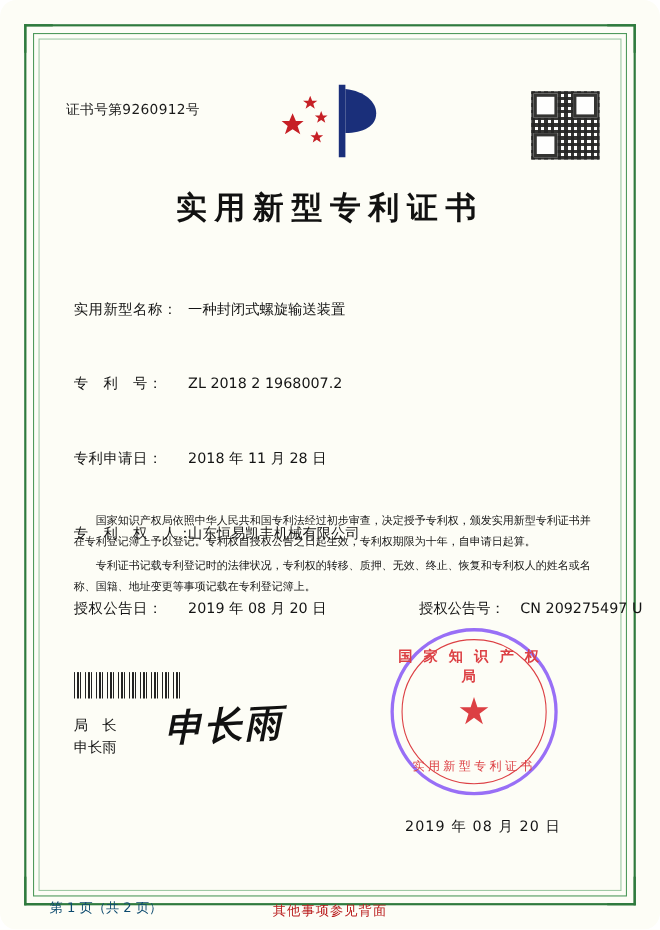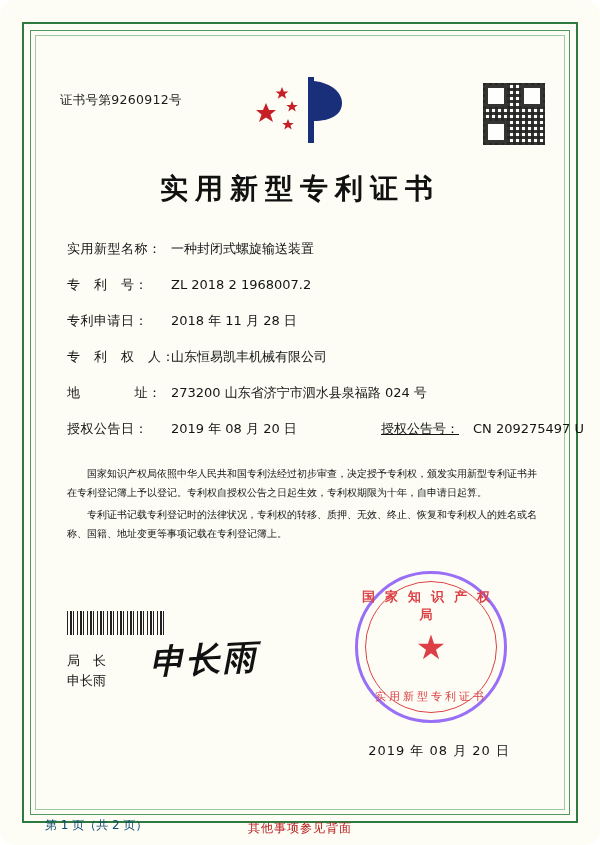--- a/index.html
+++ b/index.html
@@ -151,34 +151,34 @@
     align-items: baseline;
     margin-bottom: 18px;
     font-size: 13px;
     color: #141414;
   }
   .field-label {
     width: 104px;
     flex: none;
     letter-spacing: 0.5px;
     white-space: nowrap;
+    margin-top: 32px;
   }
   .field-value {
     flex: 1;
     white-space: nowrap;
   }
   .field-row.two-col .field-value {
     flex: none;
     width: 210px;
   }
   .field-label2 {
     width: 92px;
     flex: none;
     white-space: nowrap;
-    text-decoration: underline;
   }
 
   .paragraphs {
     position: absolute;
     left: 22px;
     right: 18px;
     top: 420px;
     font-size: 10px;
     line-height: 1.85;
     color: #141414;
@@ -354,24 +354,20 @@
         <div class="field-value">ZL 2018 2 1968007.2</div>
       </div>
       <div class="field-row">
         <div class="field-label">专利申请日：</div>
         <div class="field-value">2018 年 11 月 28 日</div>
       </div>
       <div class="field-row">
         <div class="field-label">专　利　权　人：</div>
         <div class="field-value">山东恒易凯丰机械有限公司</div>
       </div>
-      <div class="field-row">
-        <div class="field-label">地　　　　址：</div>
-        <div class="field-value">273200  山东省济宁市泗水县泉福路 024 号</div>
-      </div>
       <div class="field-row two-col">
         <div class="field-label">授权公告日：</div>
         <div class="field-value">2019 年 08 月 20 日</div>
         <div class="field-label2">授权公告号：</div>
         <div class="field-value">CN 209275497 U</div>
       </div>
     </div>
 
     <div class="paragraphs">
       <p>国家知识产权局依照中华人民共和国专利法经过初步审查，决定授予专利权，颁发实用新型专利证书并在专利登记簿上予以登记。专利权自授权公告之日起生效，专利权期限为十年，自申请日起算。</p>

